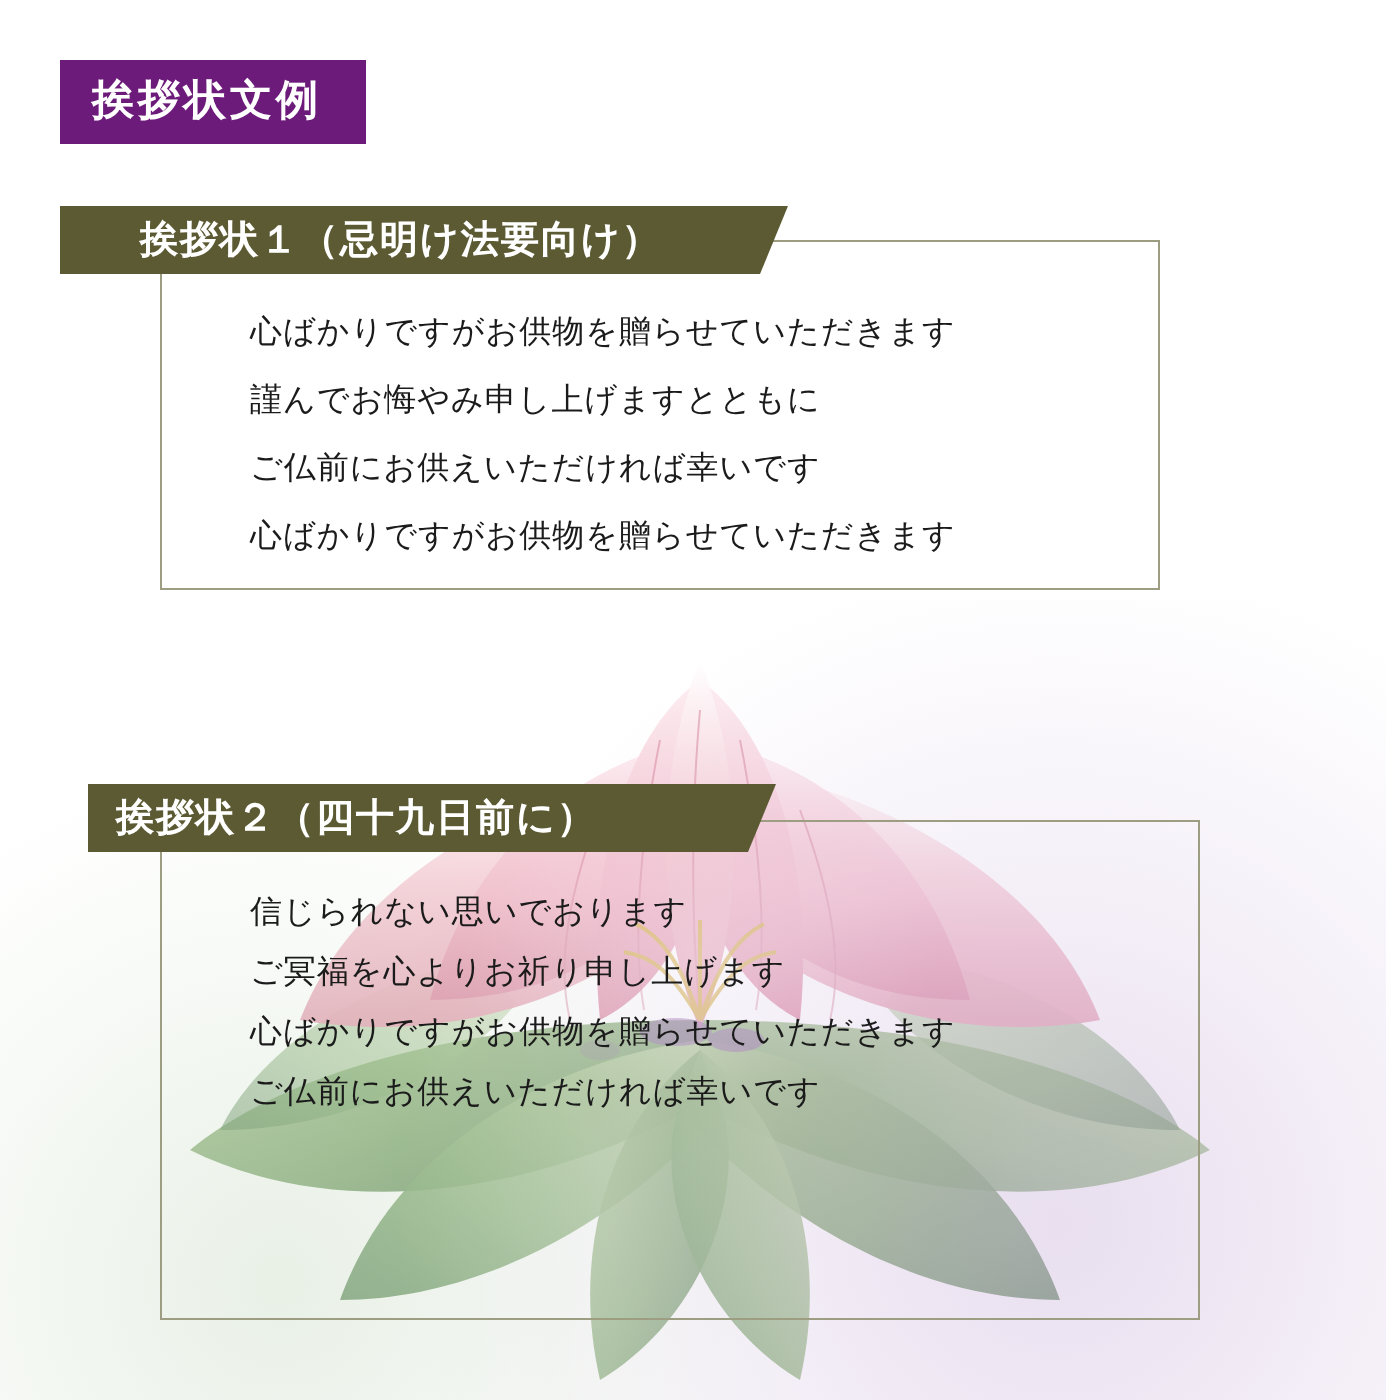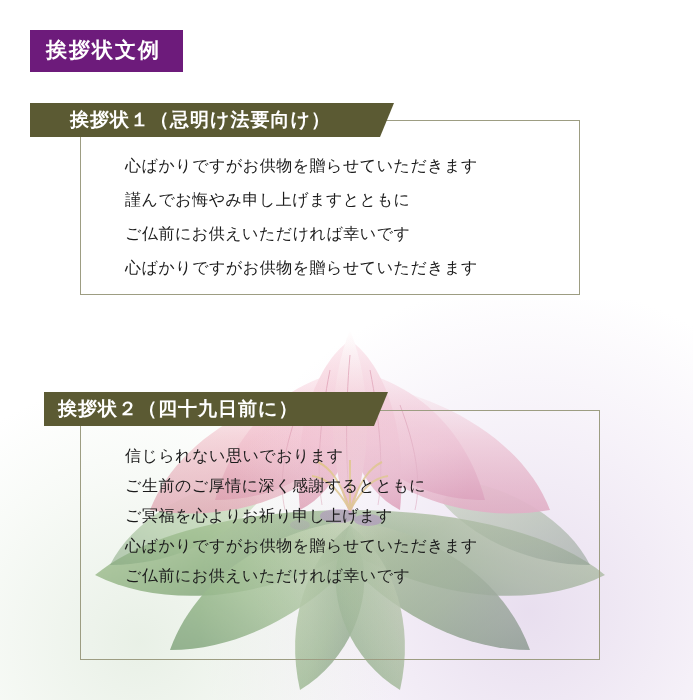--- a/index.html
+++ b/index.html
@@ -219,19 +219,18 @@
     <div class="line">心ばかりですがお供物を贈らせていただきます</div>
     <div class="line">謹んでお悔やみ申し上げますとともに</div>
     <div class="line">ご仏前にお供えいただければ幸いです</div>
     <div class="line">心ばかりですがお供物を贈らせていただきます</div>
   </div>
 
   <div class="frame f2"></div>
   <div class="bar b2">挨拶状２（四十九日前に）</div>
   <div class="lines l2">
     <div class="line">信じられない思いでおります</div>
-    <div class="line">ご生前のご厚情に深く感謝するとともに</div>
     <div class="line">ご冥福を心よりお祈り申し上げます</div>
     <div class="line">心ばかりですがお供物を贈らせていただきます</div>
     <div class="line">ご仏前にお供えいただければ幸いです</div>
   </div>
 
 </div>
 
 </body></html>

